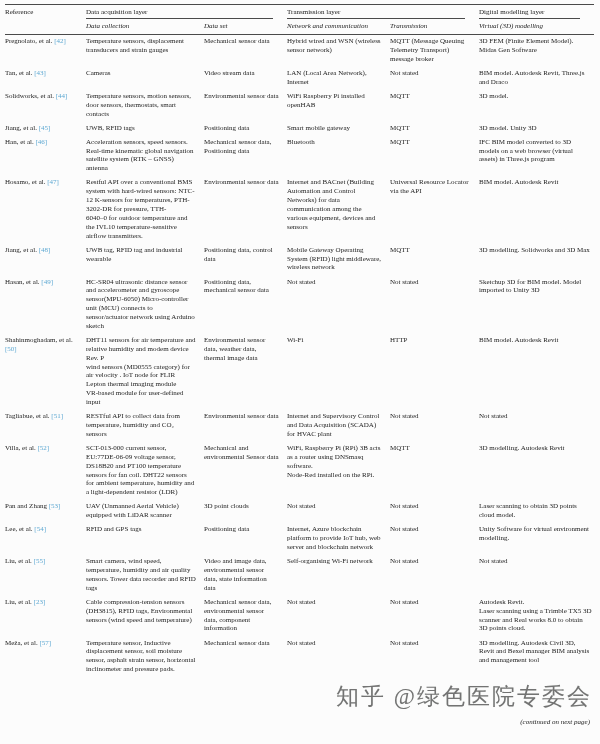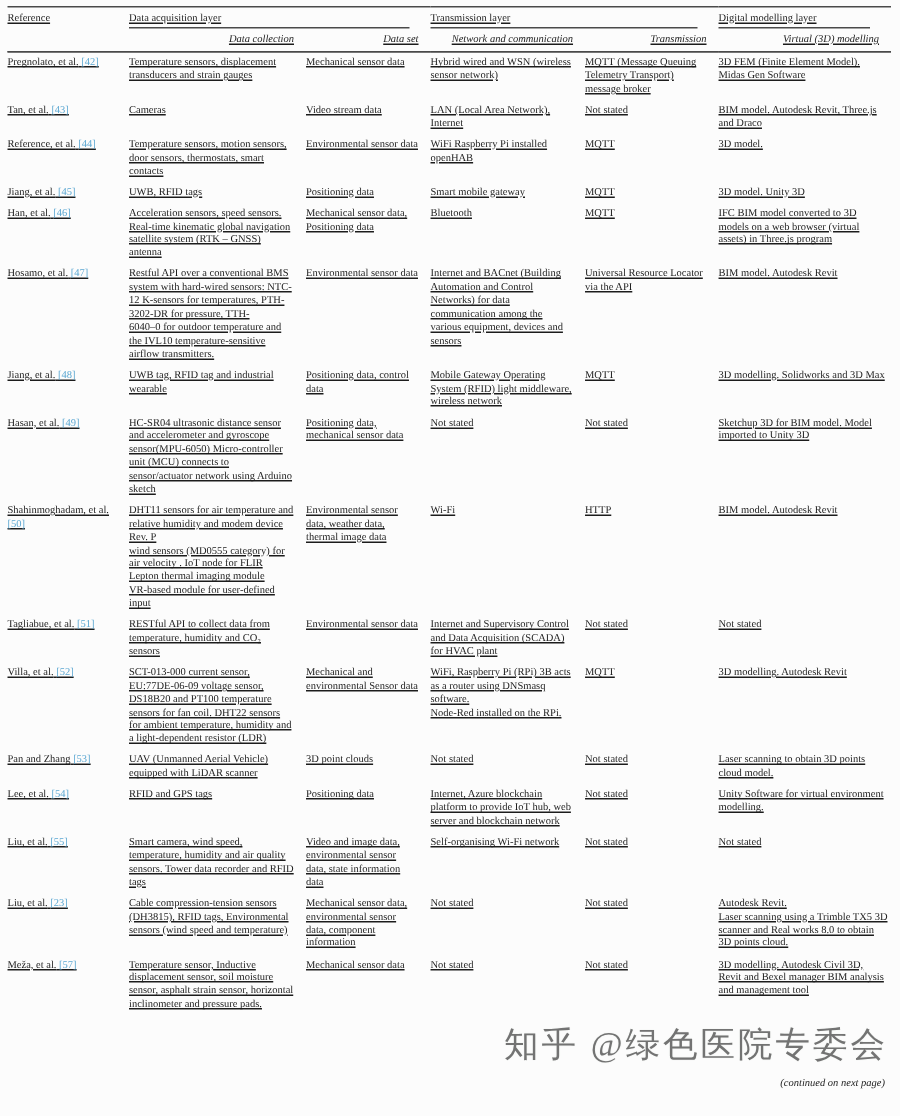--- a/index.html
+++ b/index.html
@@ -5,21 +5,21 @@
   * { box-sizing: border-box; }
   html, body { margin: 0; padding: 0; }
   body {
     width: 600px; height: 744px;
     background: #fcfcfc;
     font-family: "Liberation Serif", "DejaVu Serif", serif;
     color: #1c1c1c;
     position: relative;
     overflow: hidden;
   }
-  .sheet { position: absolute; inset: 0; padding: 4px 6px 4px 5px; text-decoration: underline; }
+  .sheet { position: absolute; inset: 0; padding: 4px 6px 4px 5px; }
 
   table.paper-table {
     border-collapse: collapse;
     table-layout: fixed;
     width: 589px;
     border-top: 1px solid #4a4a4a;
   }
   col.c-ref   { width: 81px; }
   col.c-coll  { width: 118px; }
   col.c-set   { width: 83px; }
@@ -44,21 +44,20 @@
   th.group-head .grp-line {
     text-align: left;
     padding: 2.5px 0 2px 0;
     margin-right: 14px;
     border-bottom: 0.9px solid #4a4a4a;
   }
   thead tr.sub-row th {
     font-style: italic;
     padding: 2.5px 8px 3px 0;
     border-bottom: 1px solid #4a4a4a;
-    text-align: right;
   }
 
   tbody td {
     font-size: 7px;
     line-height: 1.27;
     vertical-align: top;
     padding: 2.6px 8px 2.6px 0;
     white-space: pre-line;
     word-wrap: break-word;
   }
@@ -130,21 +129,21 @@
   <tr>
     <td><span>Tan, et al.</span> <a class="cite">[43]</a></td>
     <td>Cameras</td>
     <td>Video stream data</td>
     <td>LAN (Local Area Network), Internet</td>
     <td>Not stated</td>
     <td class="modelling-cell">BIM model. Autodesk Revit, Three.js and Draco</td>
   </tr>
 
   <tr>
-    <td><span>Reference, et al.</span> <a class="cite">[44]</a></td>
+    <td><span>Solidworks, et al.</span> <a class="cite">[44]</a></td>
     <td>Temperature sensors, motion sensors, door sensors, thermostats, smart contacts</td>
     <td>Environmental sensor data</td>
     <td>WiFi Raspberry Pi installed openHAB</td>
     <td>MQTT</td>
     <td class="modelling-cell">3D model.</td>
   </tr>
 
   <tr>
     <td><span>Jiang, et al.</span> <a class="cite">[45]</a></td>
     <td>UWB, RFID tags</td>

